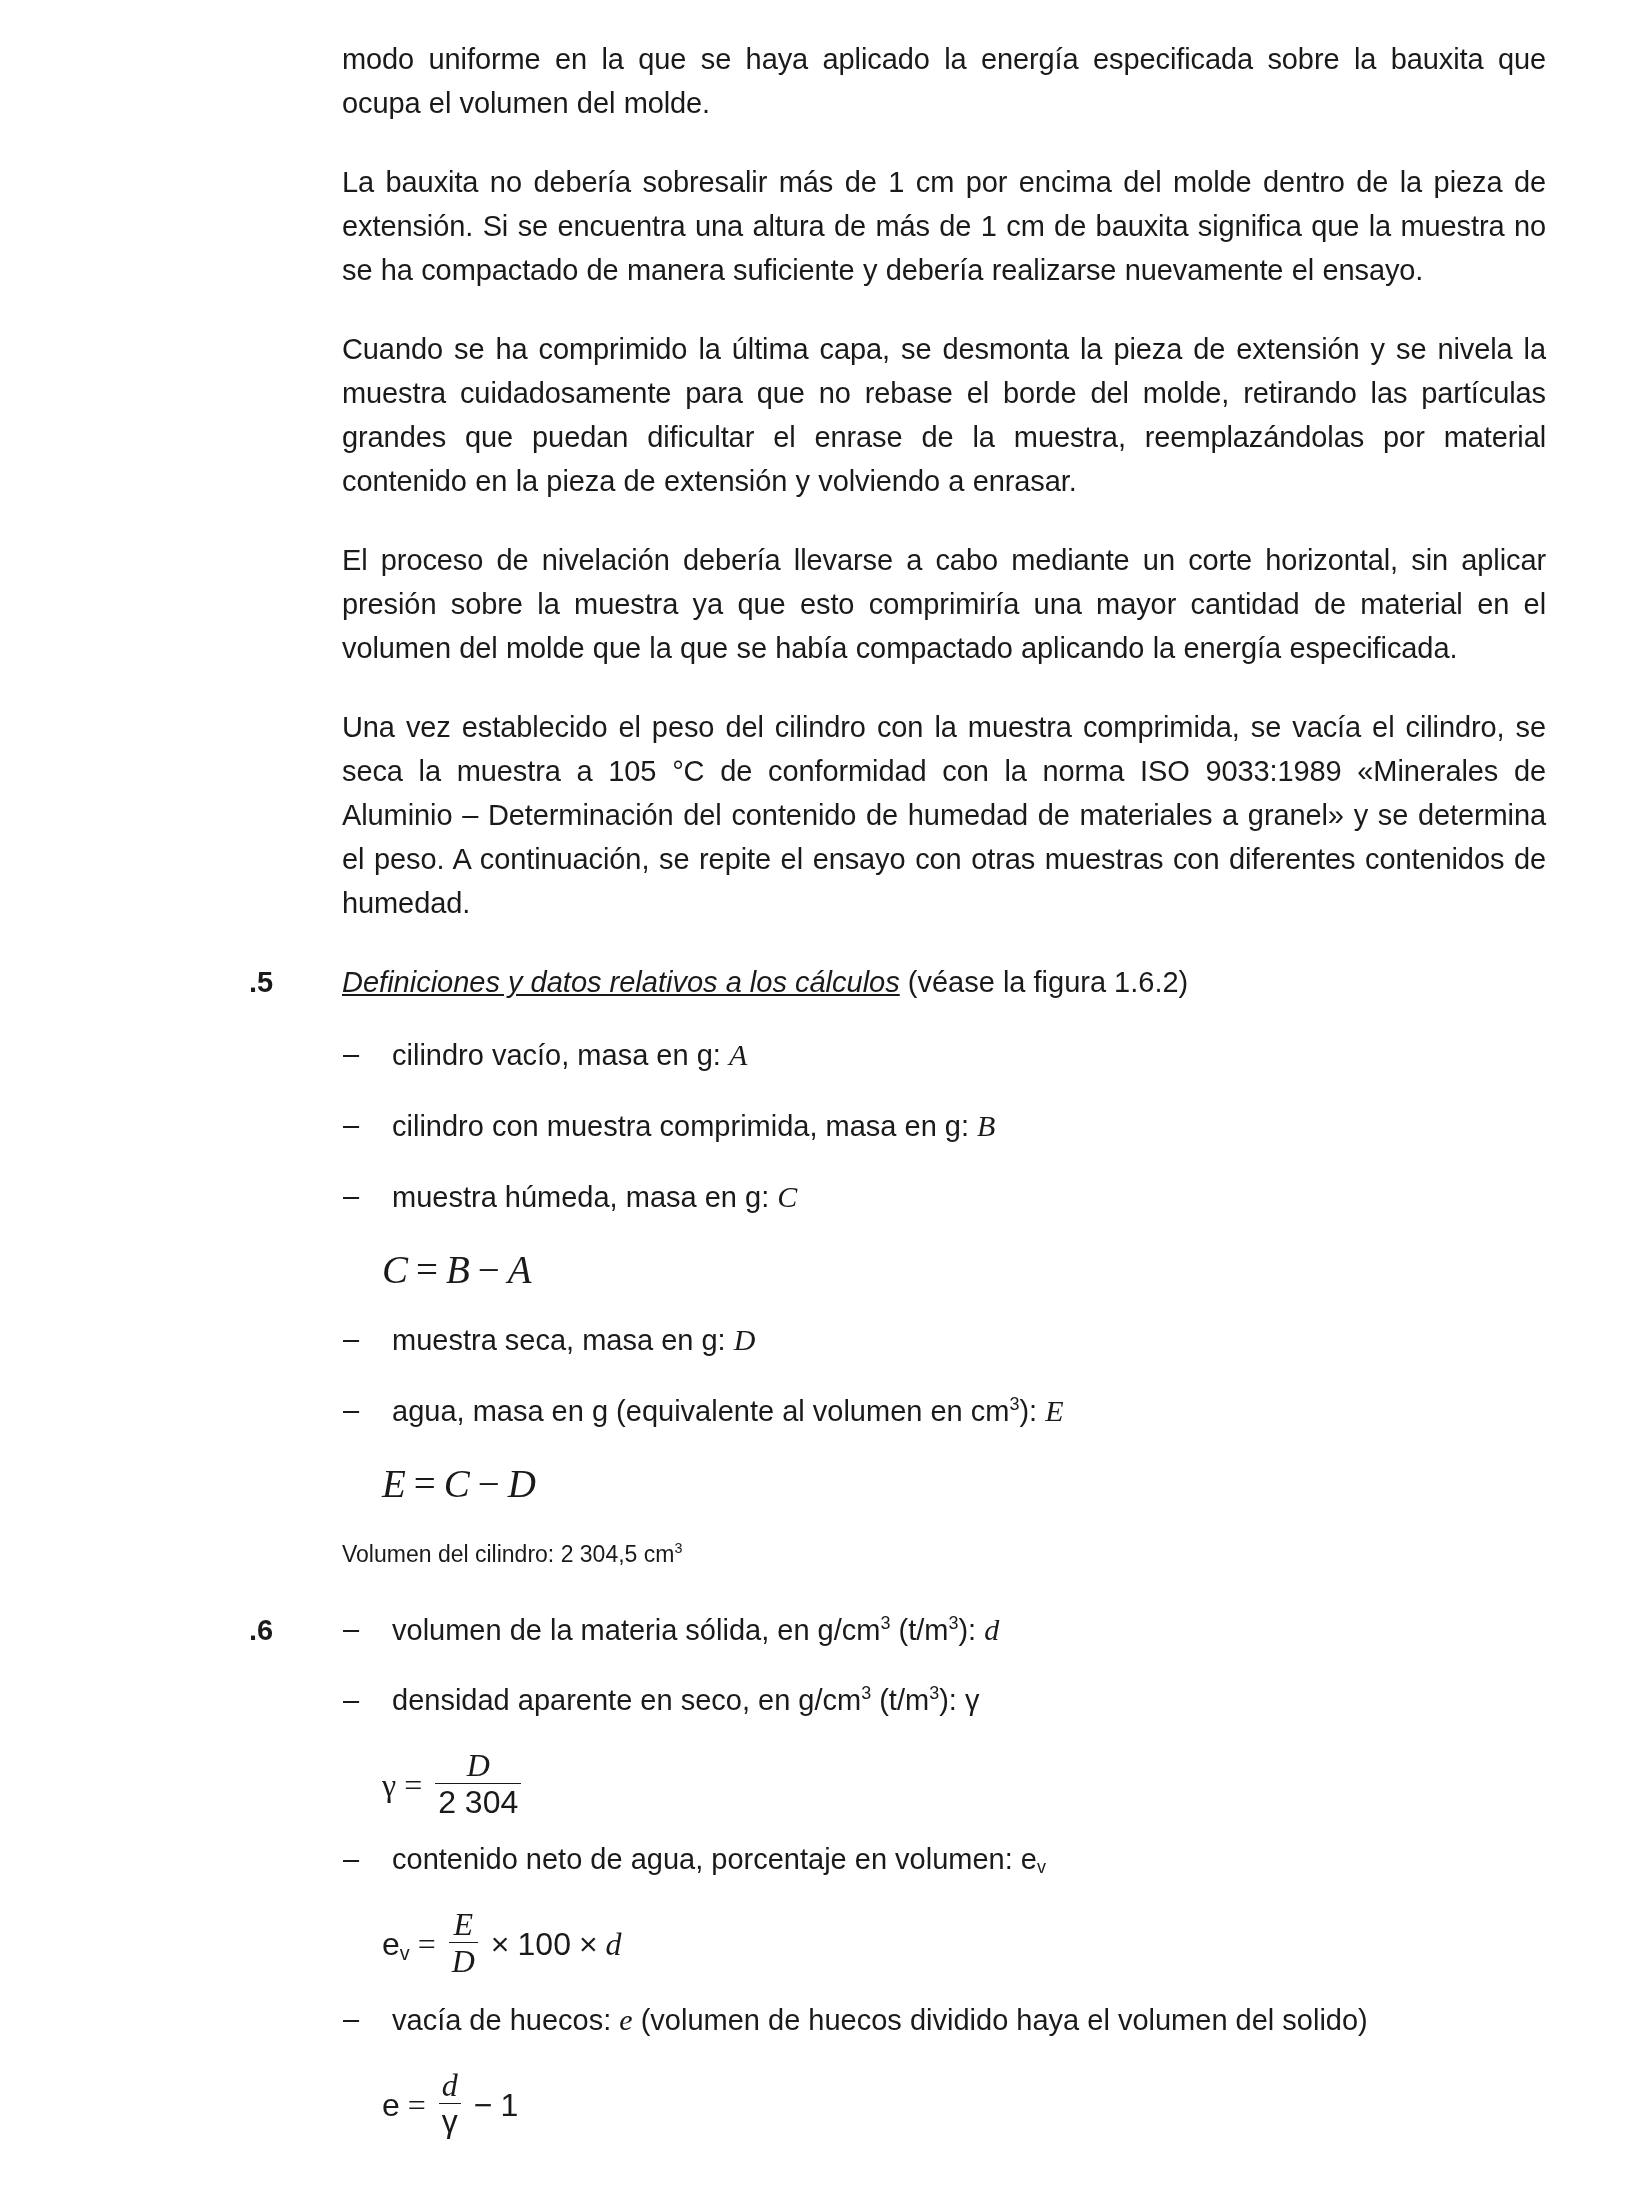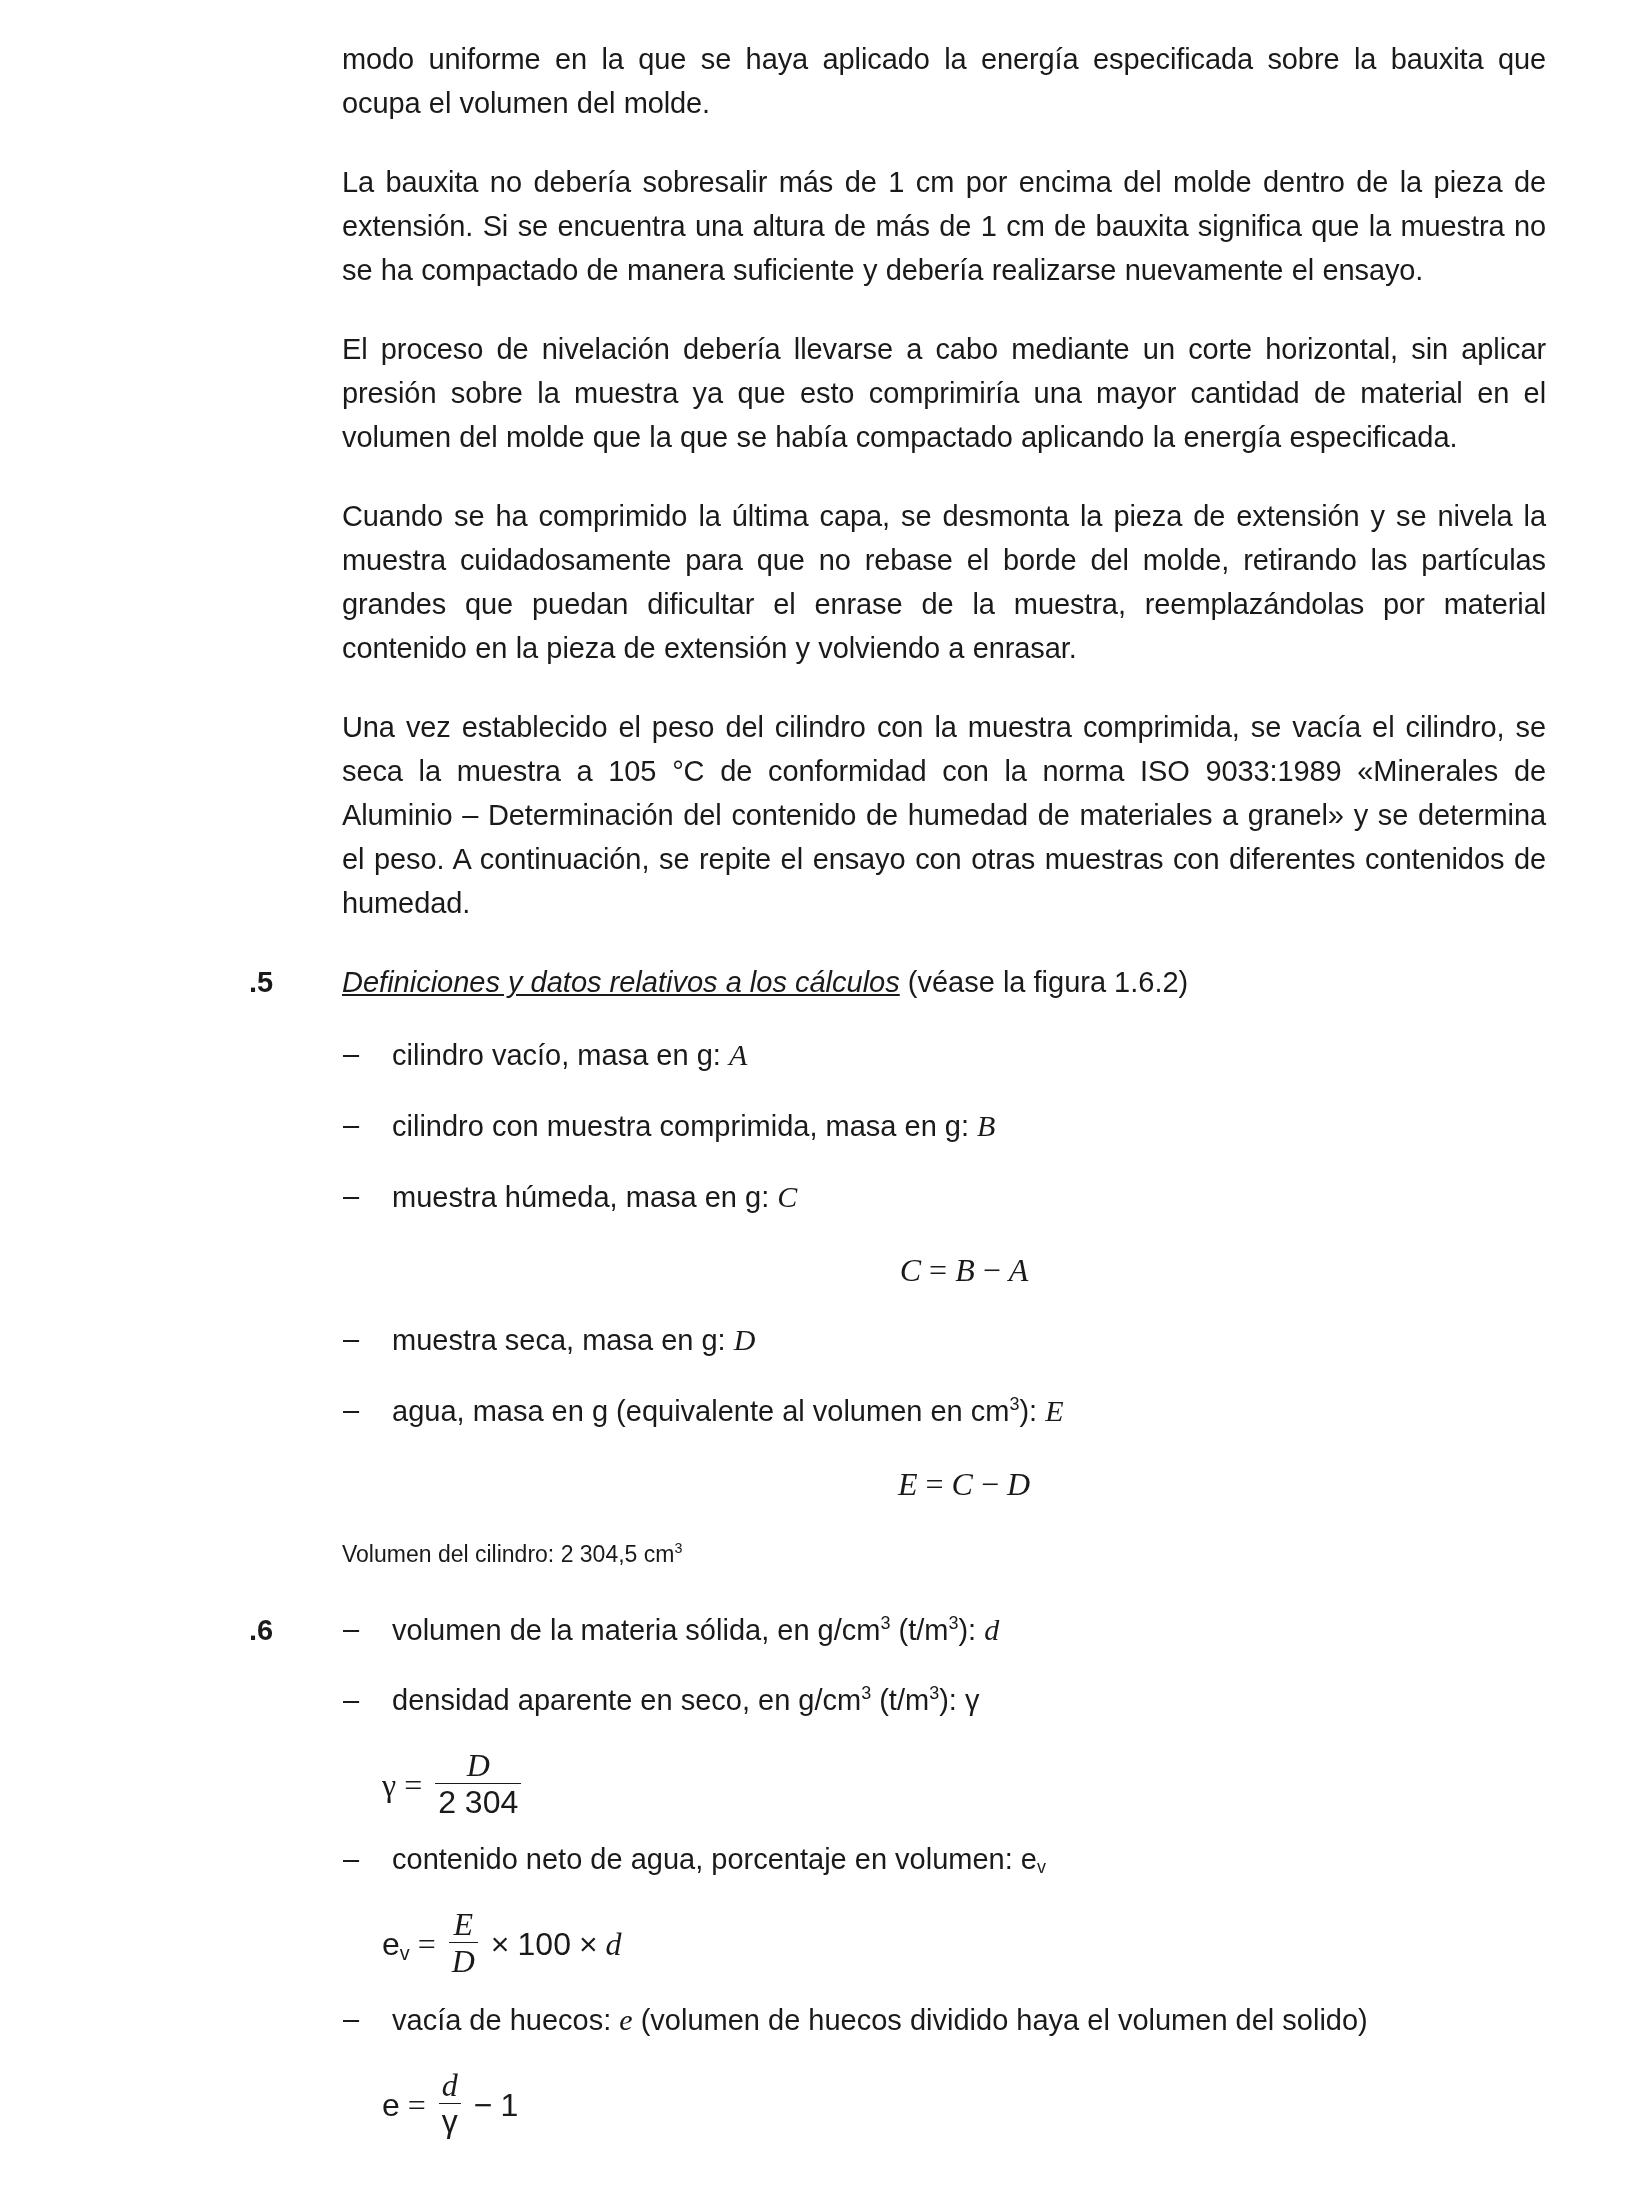--- a/index.html
+++ b/index.html
@@ -74,25 +74,24 @@
     position: absolute;
     left: 241px;
     top: 0;
     font-size: 29px;
   }
   .ital { font-style: italic; font-family: "Liberation Serif", serif; font-size: 30px;}
 
   
   .mathline {
     font-family: "Liberation Serif", serif;
-    font-size: 32px;
+    font-size: 39px;
     padding-left: 280px;
     margin: 8px 0 24px 0;
     line-height: 48px;
-    text-align: center;
   }
   .mi { font-style: italic; }
   .mop { font-style: normal; padding: 0 8px; }
 
   
   .frac {
     display: inline-block;
     vertical-align: -0.52em;
     text-align: center;
     line-height: 1.06;
@@ -120,22 +119,22 @@
     margin: 20.7px 0 32px 0;
   }
 </style>
 </head>
 <body>
 
 <div class="page">
 
   <p class="para">modo uniforme en la que se haya aplicado la energía especificada sobre la bauxita que ocupa el volumen del molde.</p>
   <p class="para">La bauxita no debería sobresalir más de 1 cm por encima del molde dentro de la pieza de extensión. Si se encuentra una altura de más de 1 cm de bauxita significa que la muestra no se ha compactado de manera suficiente y debería realizarse nuevamente el ensayo.</p>
+  <p class="para">Cuando se ha comprimido la última capa, se desmonta la pieza de extensión y se nivela la muestra cuidadosamente para que no rebase el borde del molde, retirando las partículas grandes que puedan dificultar el enrase de la muestra, reemplazándolas por material contenido en la pieza de extensión y volviendo a enrasar.</p>
   <p class="para">El proceso de nivelación debería llevarse a cabo mediante un corte horizontal, sin aplicar presión sobre la muestra ya que esto comprimiría una mayor cantidad de material en el volumen del molde que la que se había compactado aplicando la energía especificada.</p>
-  <p class="para">Cuando se ha comprimido la última capa, se desmonta la pieza de extensión y se nivela la muestra cuidadosamente para que no rebase el borde del molde, retirando las partículas grandes que puedan dificultar el enrase de la muestra, reemplazándolas por material contenido en la pieza de extensión y volviendo a enrasar.</p>
   <p class="para">Una vez establecido el peso del cilindro con la muestra comprimida, se vacía el cilindro, se seca la muestra a 105 °C de conformidad con la norma ISO 9033:1989 «Minerales de Aluminio – Determinación del contenido de humedad de materiales a granel» y se determina el peso. A continuación, se repite el ensayo con otras muestras con diferentes contenidos de humedad.</p>
 
   <div class="clause">
     <span class="clause-num">.5</span>
     <span class="clause-title">Definiciones y datos relativos a los cálculos</span><span> </span><span class="clause-note">(véase la figura 1.6.2)</span>
   </div>
 
   <ul class="dashlist">
     <li class="dash-item">
       <span class="dash">–</span>

